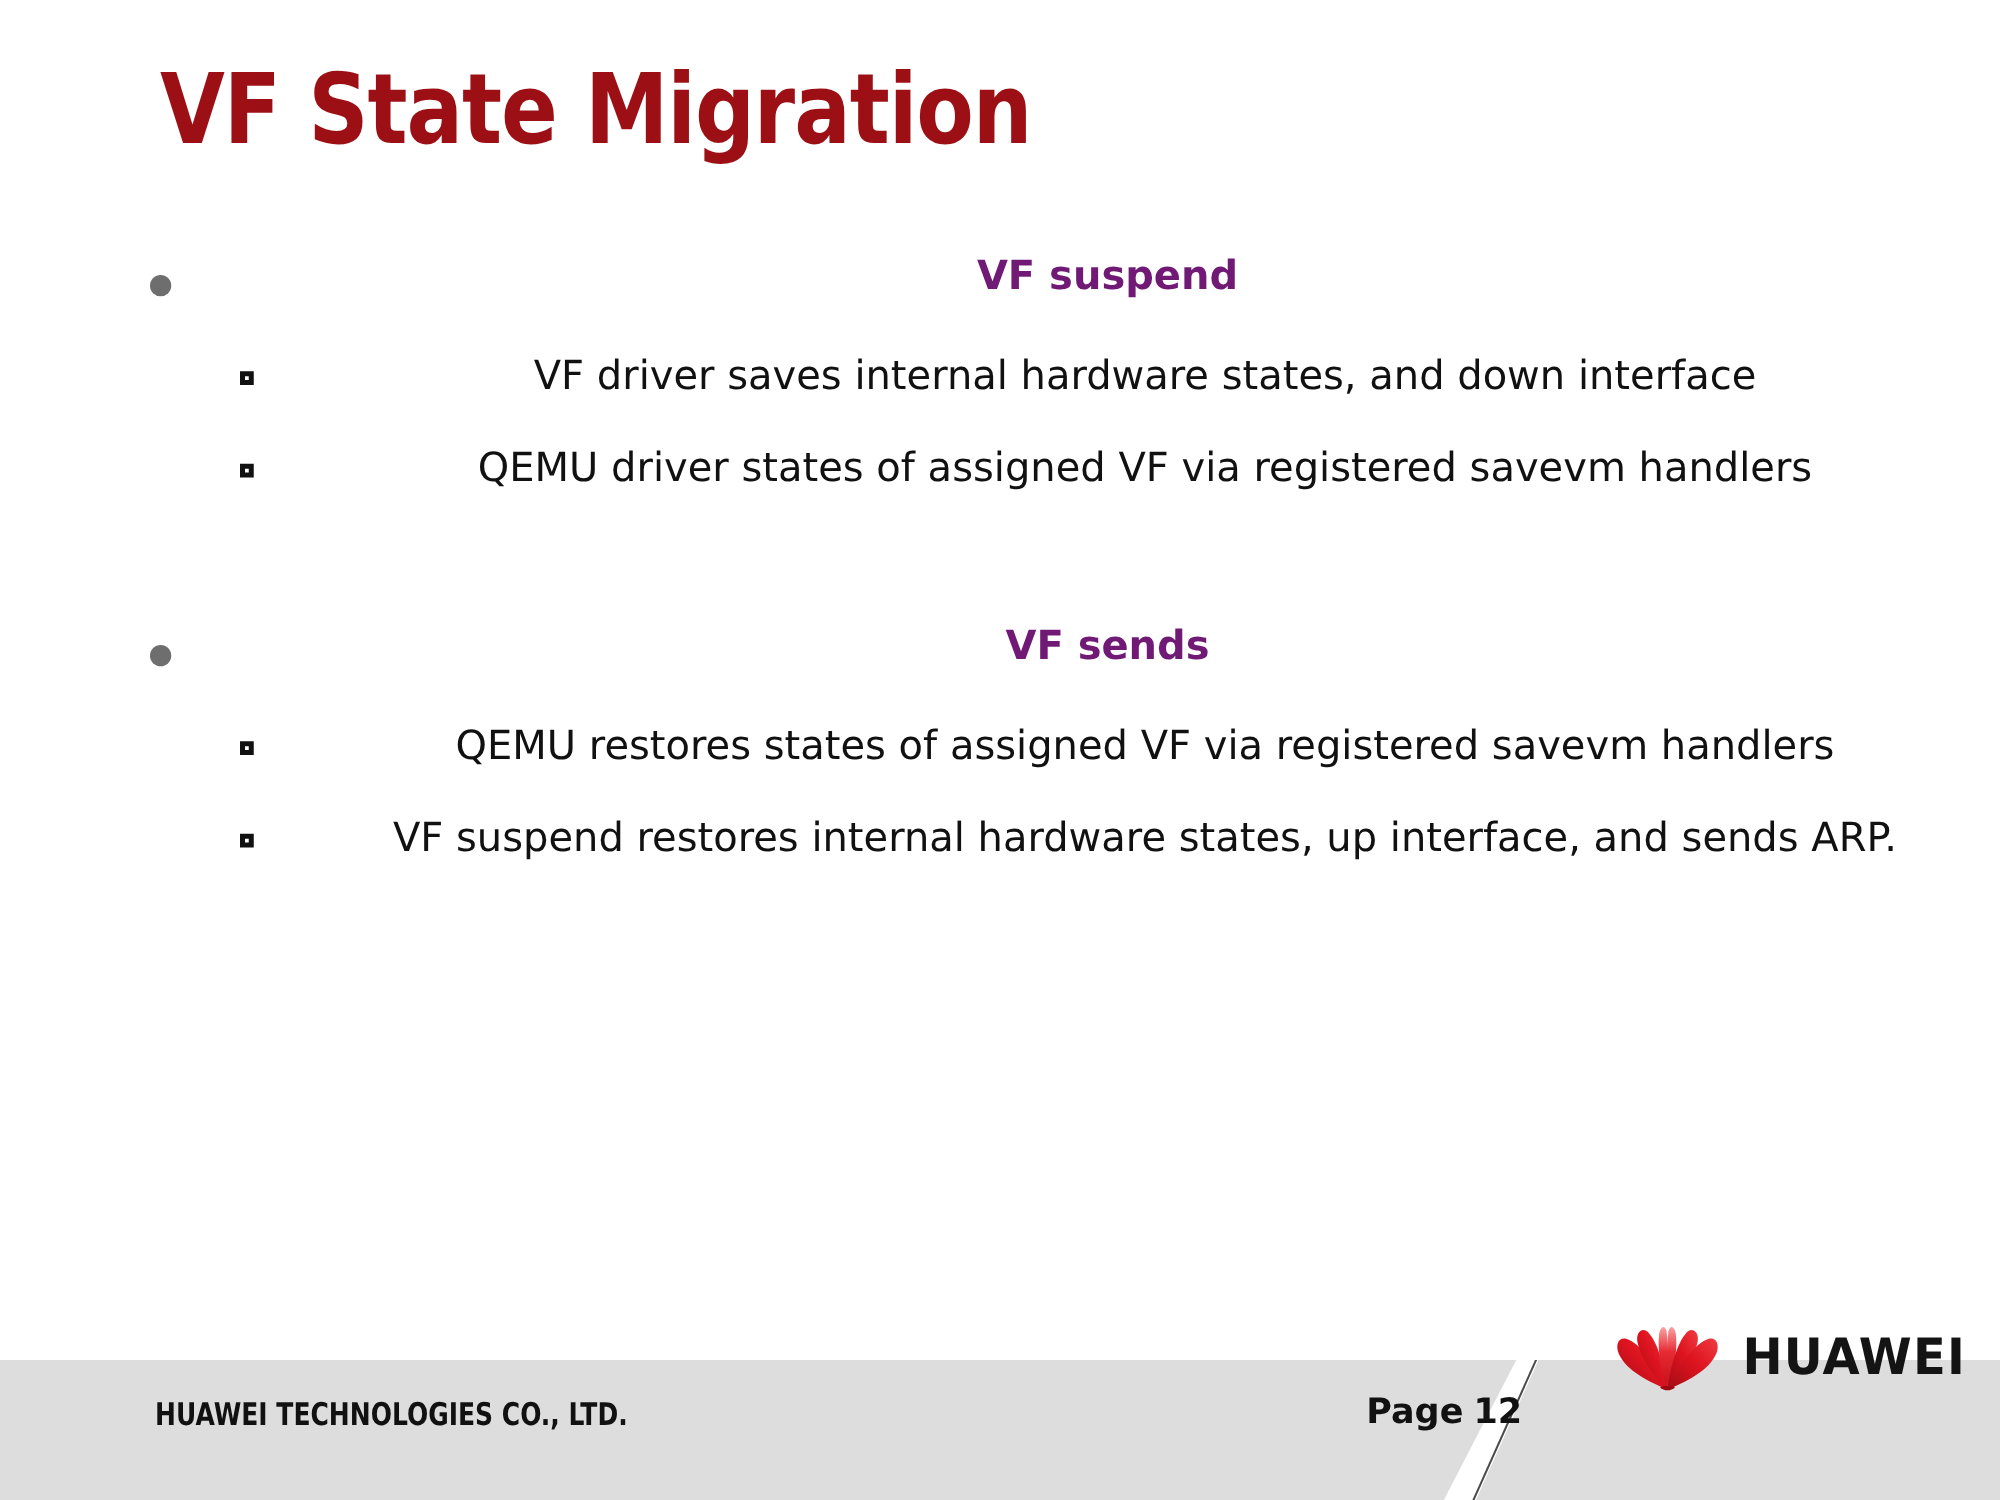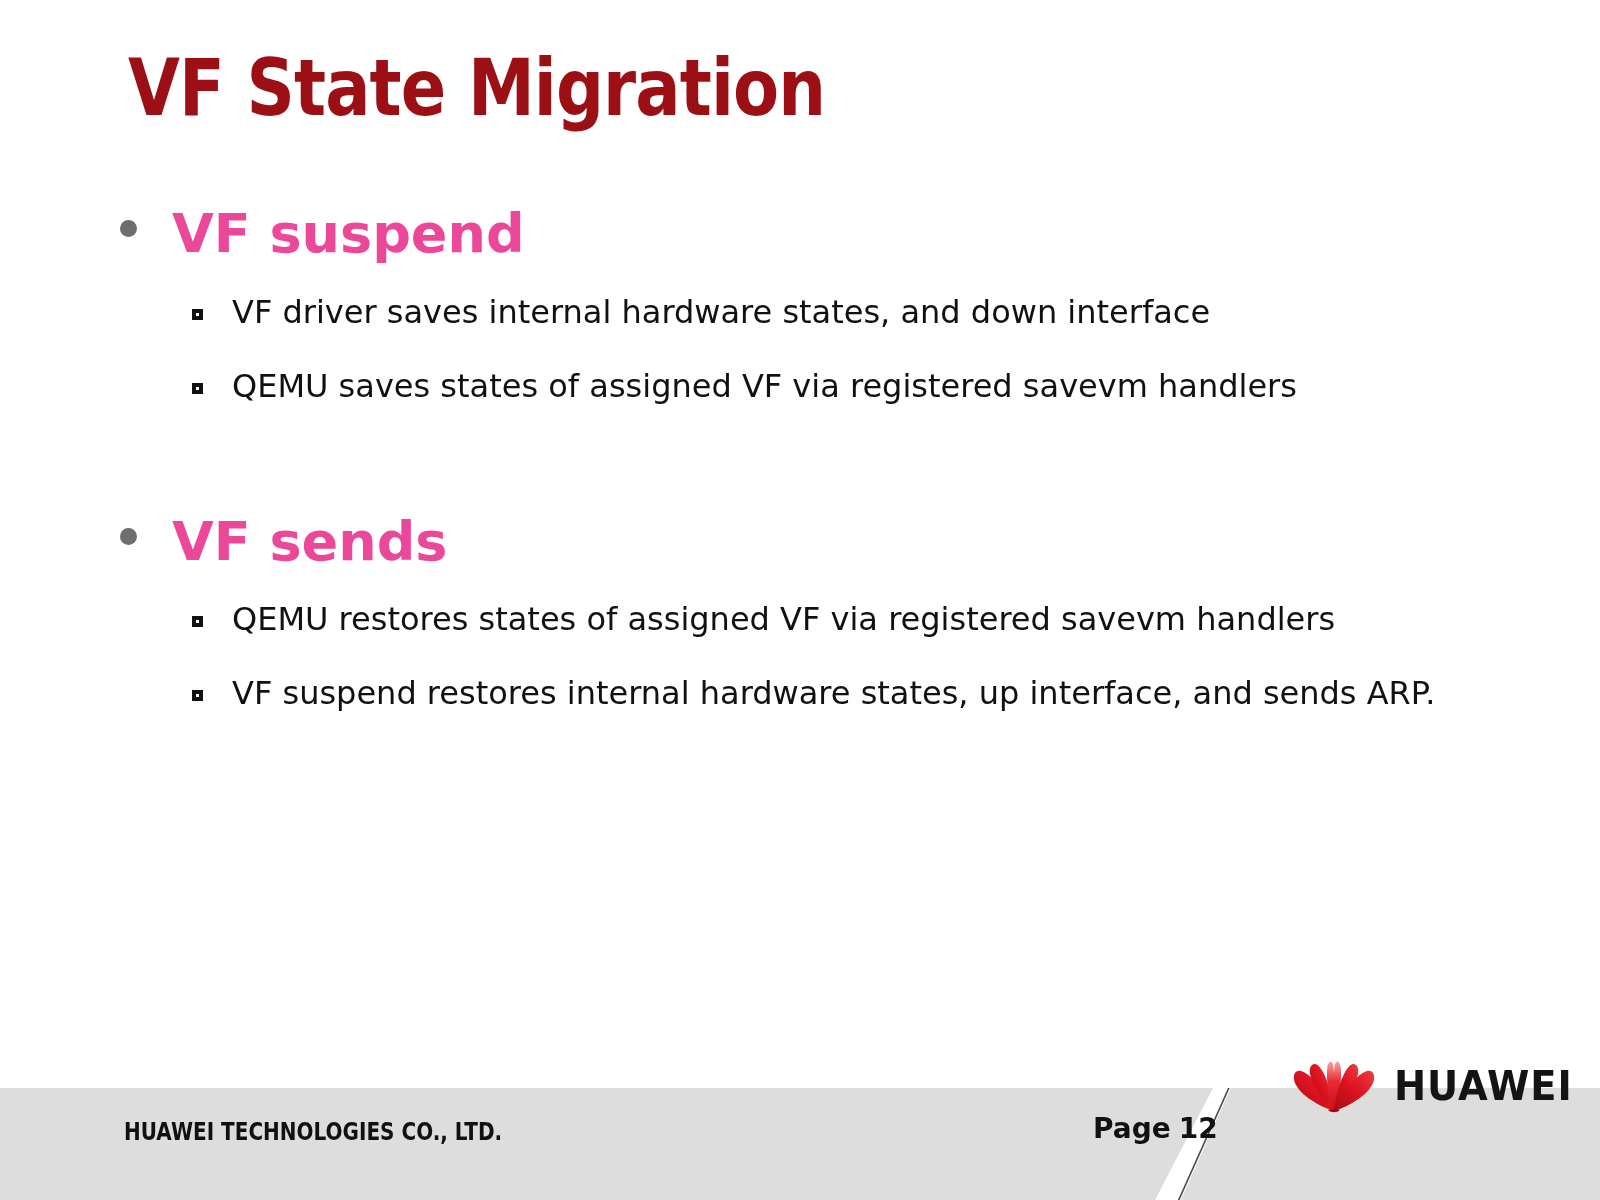--- a/index.html
+++ b/index.html
@@ -12,20 +12,21 @@
     background: #ffffff;
     font-family: "Liberation Sans", sans-serif;
     overflow: hidden;
   }
 
   .slide {
     position: relative;
     width: 1600px;
     height: 935px;
     background: #ffffff;
+    text-align: center;
   }
 
   
   .slide-title {
     position: absolute;
     left: 128px;
     top: 48px;
     font-family: "DejaVu Sans", sans-serif;
     font-size: 78px;
     font-weight: bold;
@@ -55,23 +56,23 @@
     position: absolute;
     left: 120px;
     top: 20px;
     width: 17px;
     height: 17px;
     border-radius: 50%;
     background: #6E6E6E;
   }
   .level1 .l1-text {
     font-family: "DejaVu Sans", sans-serif;
-    font-size: 54px;
-    font-weight: bold;
-    color: #ec4899;
+    font-size: 32px;
+    font-weight: bold;
+    color: #701a75;
     line-height: 1.25;
     transform: scaleX(0.92);
     transform-origin: left center;
     white-space: nowrap;
   }
 
   .level2 {
     position: relative;
     padding-left: 232px;
     margin-top: 24px;
@@ -187,21 +188,21 @@
       <span class="l1-text">VF suspend</span>
     </div>
 
     <div class="level2">
       <span class="l2-bullet"></span>
       <span class="l2-text">VF driver saves internal hardware states, and down interface</span>
     </div>
 
     <div class="level2">
       <span class="l2-bullet"></span>
-      <span class="l2-text">QEMU saves states of assigned VF via registered savevm handlers</span>
+      <span class="l2-text">QEMU driver states of assigned VF via registered savevm handlers</span>
     </div>
 
     <div class="group-gap"></div>
 
     <div class="level1">
       <span class="l1-bullet"></span>
       <span class="l1-text">VF sends</span>
     </div>
 
     <div class="level2">

